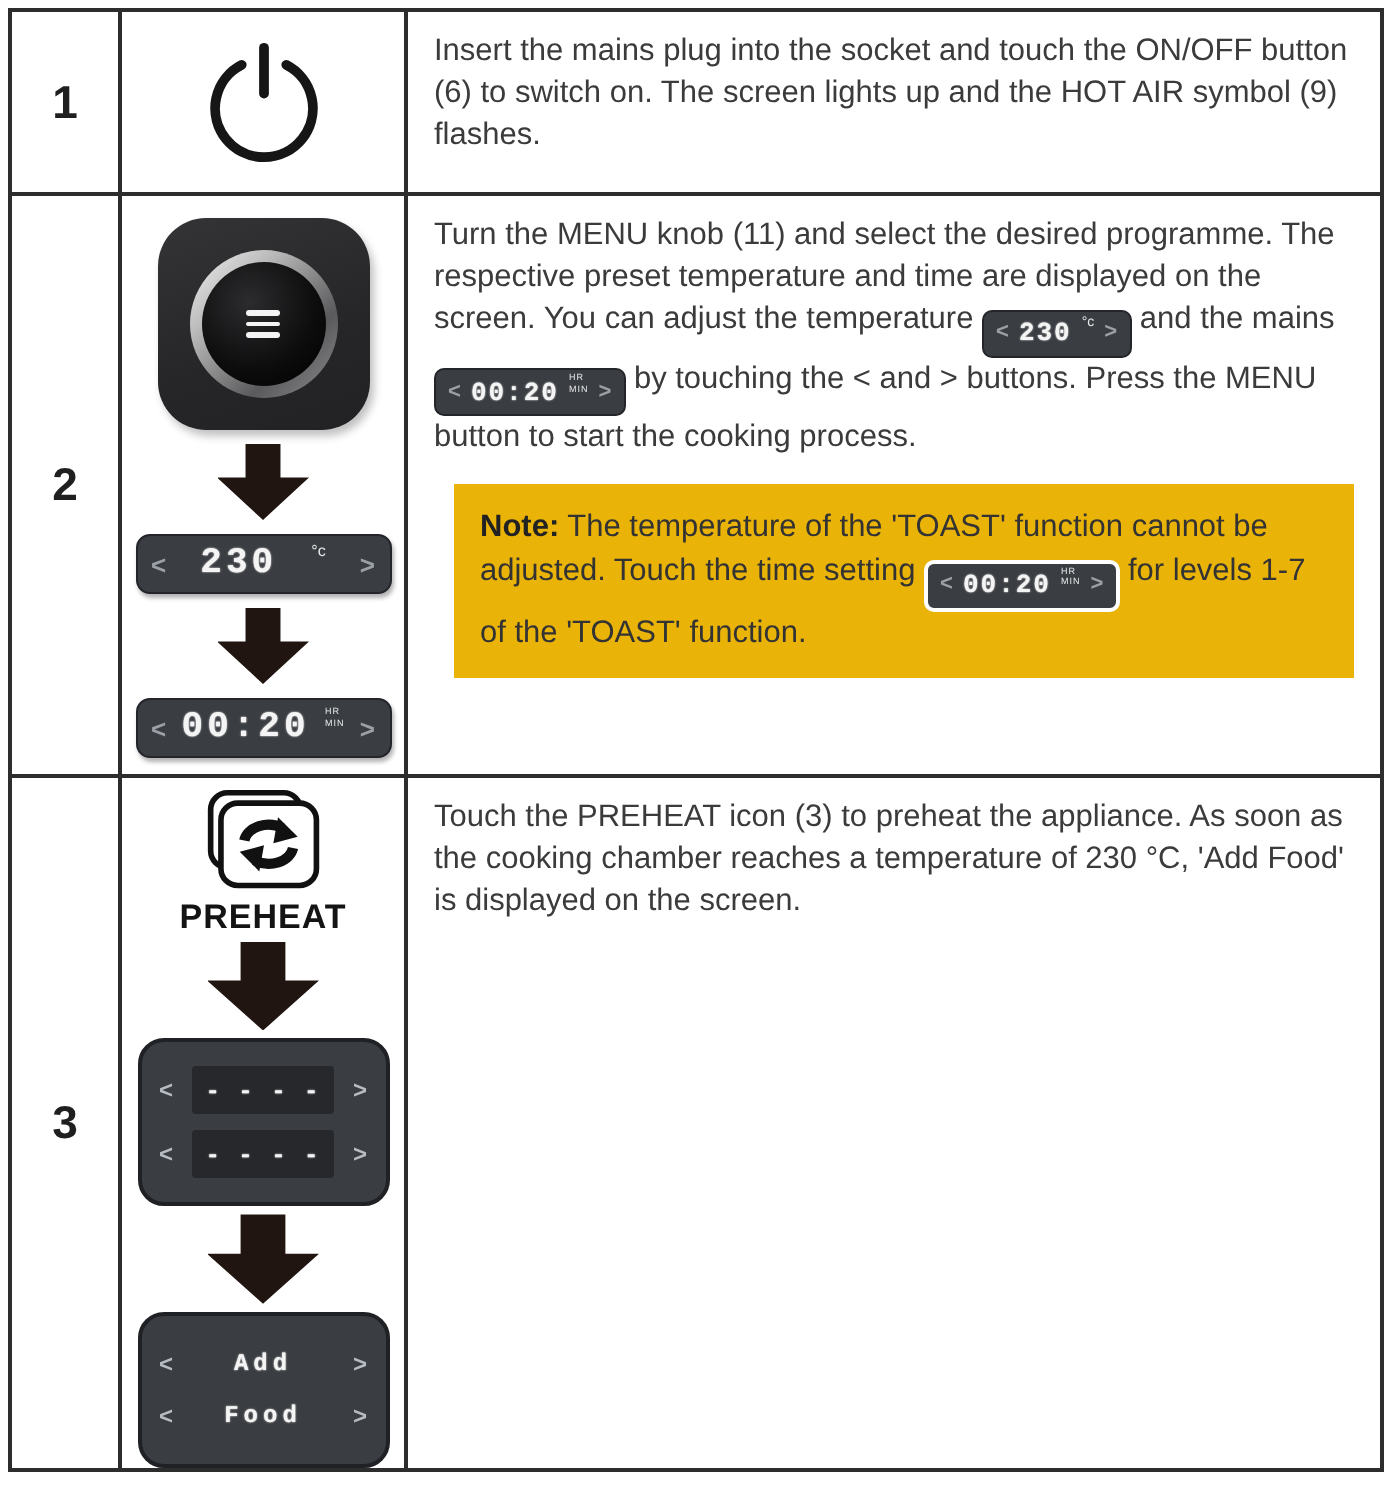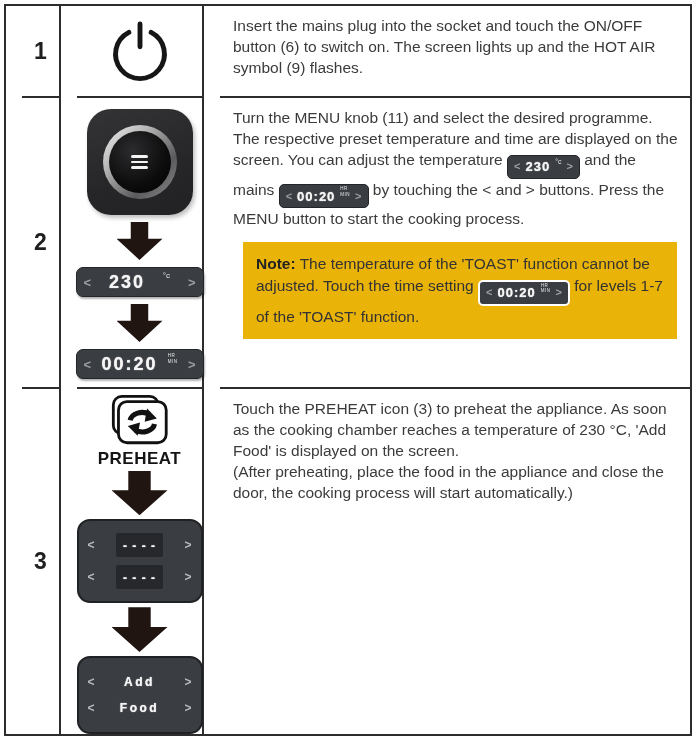--- a/index.html
+++ b/index.html
@@ -1,19 +1,19 @@
 <!DOCTYPE html>
 <html><head>
 <meta charset="utf-8">
 <style>
   html,body{margin:0;padding:0;background:#fff;width:696px;height:744px;overflow:hidden;
     font-family:"Liberation Sans","DejaVu Sans",sans-serif;}
   .manual{margin:4px;border:2px solid #2d2d2d;display:grid;
     grid-template-columns:55px 143px 1fr;grid-template-rows:92px 291px 345px;}
-  .cell{box-sizing:border-box;background:#fff;margin-left:16px;}
+  .cell{box-sizing:border-box;background:#fff;}
   .b-r{border-right:2px solid #2d2d2d;}
   .b-b{border-bottom:2px solid #2d2d2d;}
   .num-cell{display:flex;align-items:center;justify-content:center;
     font-size:23px;font-weight:bold;color:#1f1f1f;}
   .icon-cell{display:flex;flex-direction:column;align-items:center;}
   .icon-cell.r1{justify-content:center;}
   .icon-cell.r2{padding-top:11px;gap:7px;}
   .icon-cell.r3{padding-top:6px;gap:4px;}
   .text-cell{padding:9px 10px 0 13px;font-size:15.5px;line-height:1.36;color:#3b3b3b;}
   .para{margin:0;}
@@ -37,21 +37,21 @@
   .menu-lines span{display:block;width:17px;height:2.6px;border-radius:2px;background:#f4f4f4;}
   
   .pill{background:#3a3d42;border:1px solid #23252a;display:inline-flex;align-items:center;
     justify-content:space-between;color:#eceff1;}
   .pill.lg{width:128px;height:30px;border-radius:7px;padding:0 7px;box-sizing:border-box;
     box-shadow:1px 2px 2px rgba(0,0,0,.3);}
   .pill.inline{height:22px;border-radius:5px;padding:0 6px;gap:5px;vertical-align:-5px;}
   .pill.bordered{border:2px solid #fff;}
   .chev{color:#9aa0a6;font-size:13px;font-weight:bold;line-height:1;}
   .pill.inline .chev{font-size:11px;}
-  .seg{font-family:Liberation Sans, sans-serif;font-weight:bold;letter-spacing:2px;
+  .seg{font-family:Liberation Mono, monospace;font-weight:bold;letter-spacing:2px;
     color:#f4f4f4;font-size:18px;line-height:1;text-shadow:0 0 1px #fff;}
   .pill.inline .seg{font-size:13px;letter-spacing:1px;}
   .unit{font-size:8px;color:#e8e8e8;align-self:flex-start;margin-top:4px;line-height:1;}
   .pill.inline .unit{font-size:7px;margin-top:2px;}
   .unit-stack{display:inline-flex;flex-direction:column;align-self:flex-start;margin-top:4px;gap:1px;}
   .unit-stack i{font-style:normal;font-size:4.5px;line-height:1;color:#e8e8e8;letter-spacing:.5px;}
   .pill.inline .unit-stack{margin-top:2px;}
   
   .panel{width:126px;box-sizing:border-box;background:#3a3d42;border:2px solid #1f2124;
     border-radius:13px;display:flex;flex-direction:column;justify-content:space-evenly;
@@ -185,16 +185,15 @@
       </div>
       <div class="panel-row">
         <span class="chev">&lt;</span>
         <span class="seg">Food</span>
         <span class="chev">&gt;</span>
       </div>
     </div>
   </div>
   <div class="cell text-cell">
     <p class="para">Touch the PREHEAT icon (3) to preheat the appliance. As soon as the cooking chamber reaches a temperature of 230 °C, 'Add Food' is displayed on the screen.</p>
-    <p class="para">(After preheating, place the food in the appliance and close the door, the cooking process will start automatically.)</p>
   </div>
 
 </div>
 
 </body></html>

